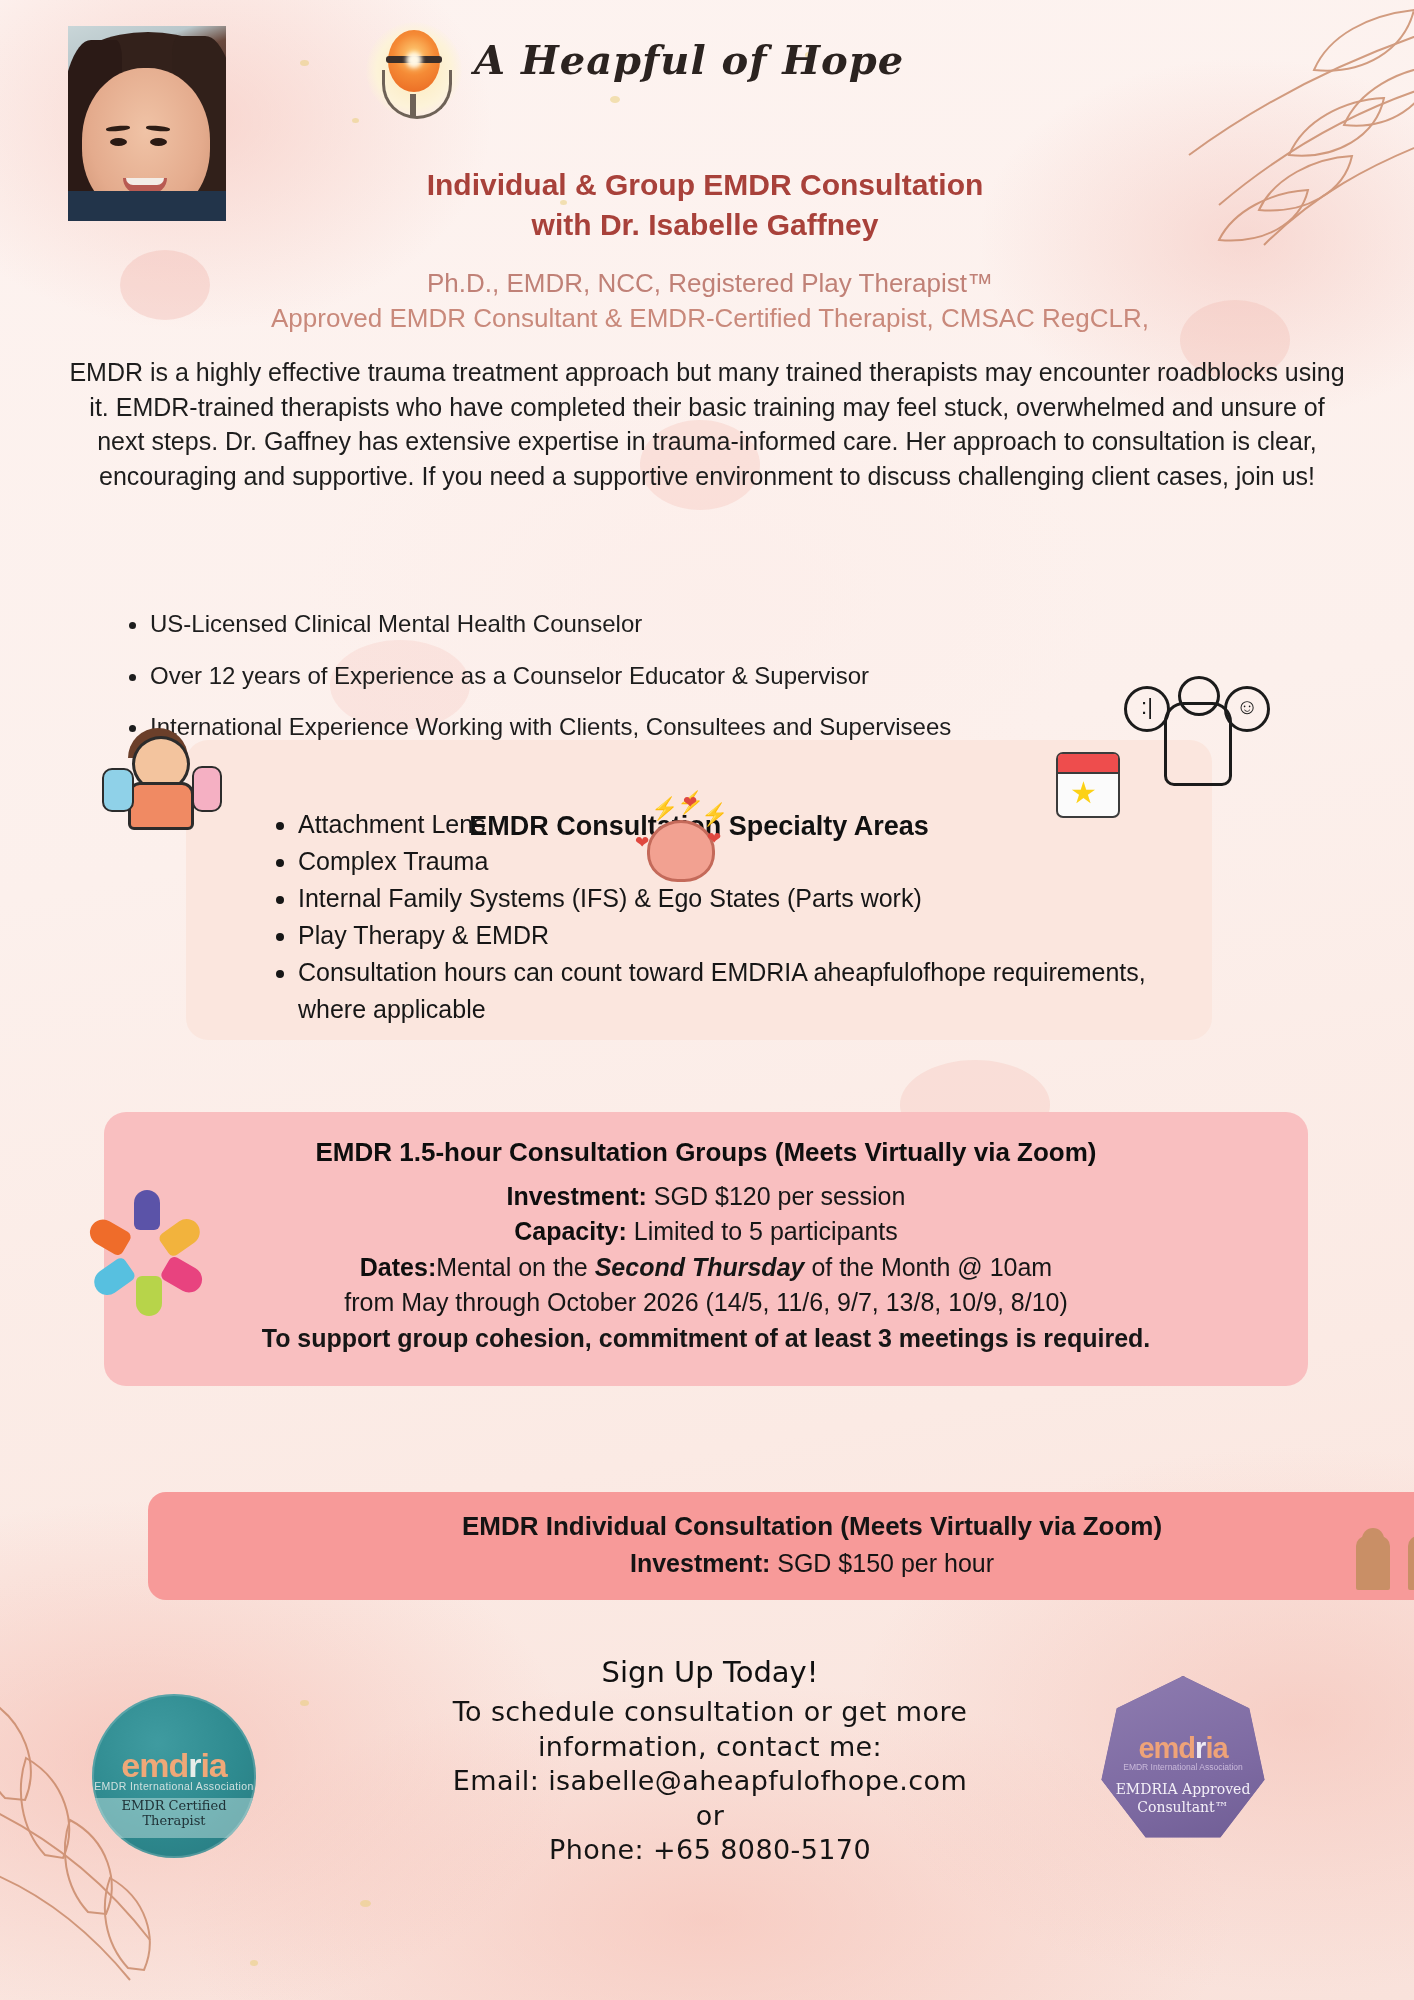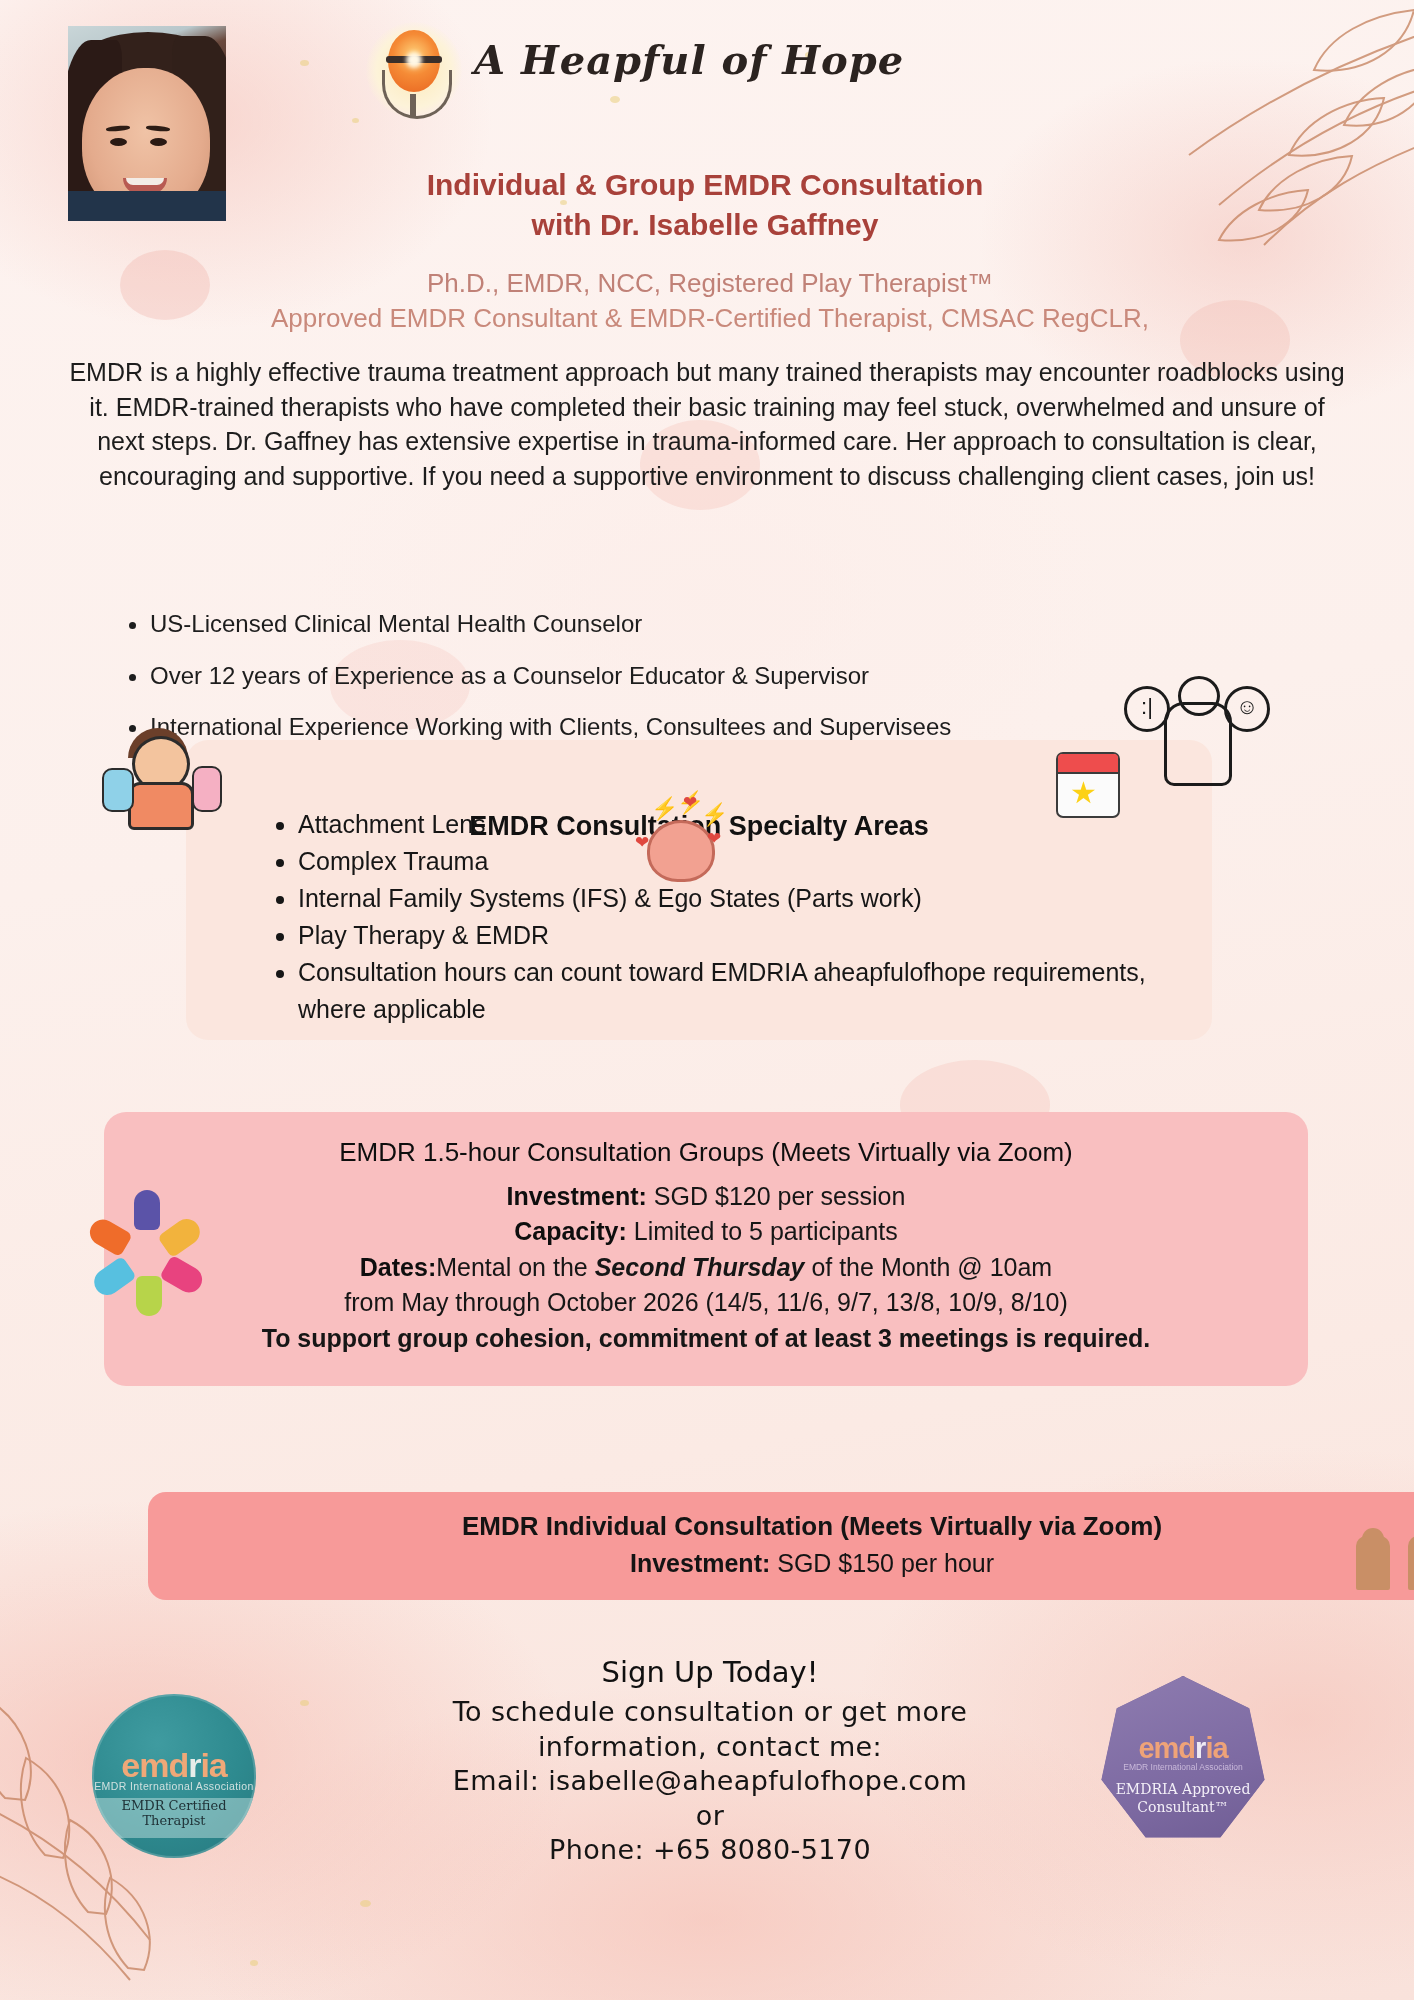--- a/index.html
+++ b/index.html
@@ -94,21 +94,21 @@
   .parts .face1{left:-8px;top:6px;} .parts .face2{right:-8px;top:6px;}
   .parts .pbody{position:absolute;left:32px;top:22px;width:62px;height:78px;border:3px solid #1b1b1b;border-radius:20px 20px 10px 10px;background:transparent;}
   .parts .phead{position:absolute;left:46px;top:-4px;width:36px;height:34px;border:3px solid #1b1b1b;border-radius:50%;}
 
   
   .card-group{
     position:absolute;left:104px;top:1112px;width:1204px;height:274px;
     background:#f9bfc0;border-radius:22px;
     text-align:center;font-size:25px;color:#161616;line-height:1.42;padding-top:22px;box-sizing:border-box;
   }
-  .card-group .hd{font-size:26px;font-weight:normal;color:#0e0e0e;margin-bottom:8px;}
+  .card-group .hd{font-size:26px;font-weight:bold;color:#0e0e0e;margin-bottom:8px;}
   .card-group b{color:#0e0e0e;}
   .card-group i{font-style:italic;font-weight:bold;}
   .card-group .strong{font-weight:bold;}
   .people{position:absolute;left:-14px;top:78px;width:120px;height:120px;}
   .people span{position:absolute;width:26px;height:40px;border-radius:13px 13px 6px 6px;display:block;}
 
   
   .card-ind{
     position:absolute;left:148px;top:1492px;width:1328px;height:108px;
     background:#f79a99;border-radius:18px;text-align:center;padding-top:16px;box-sizing:border-box;

